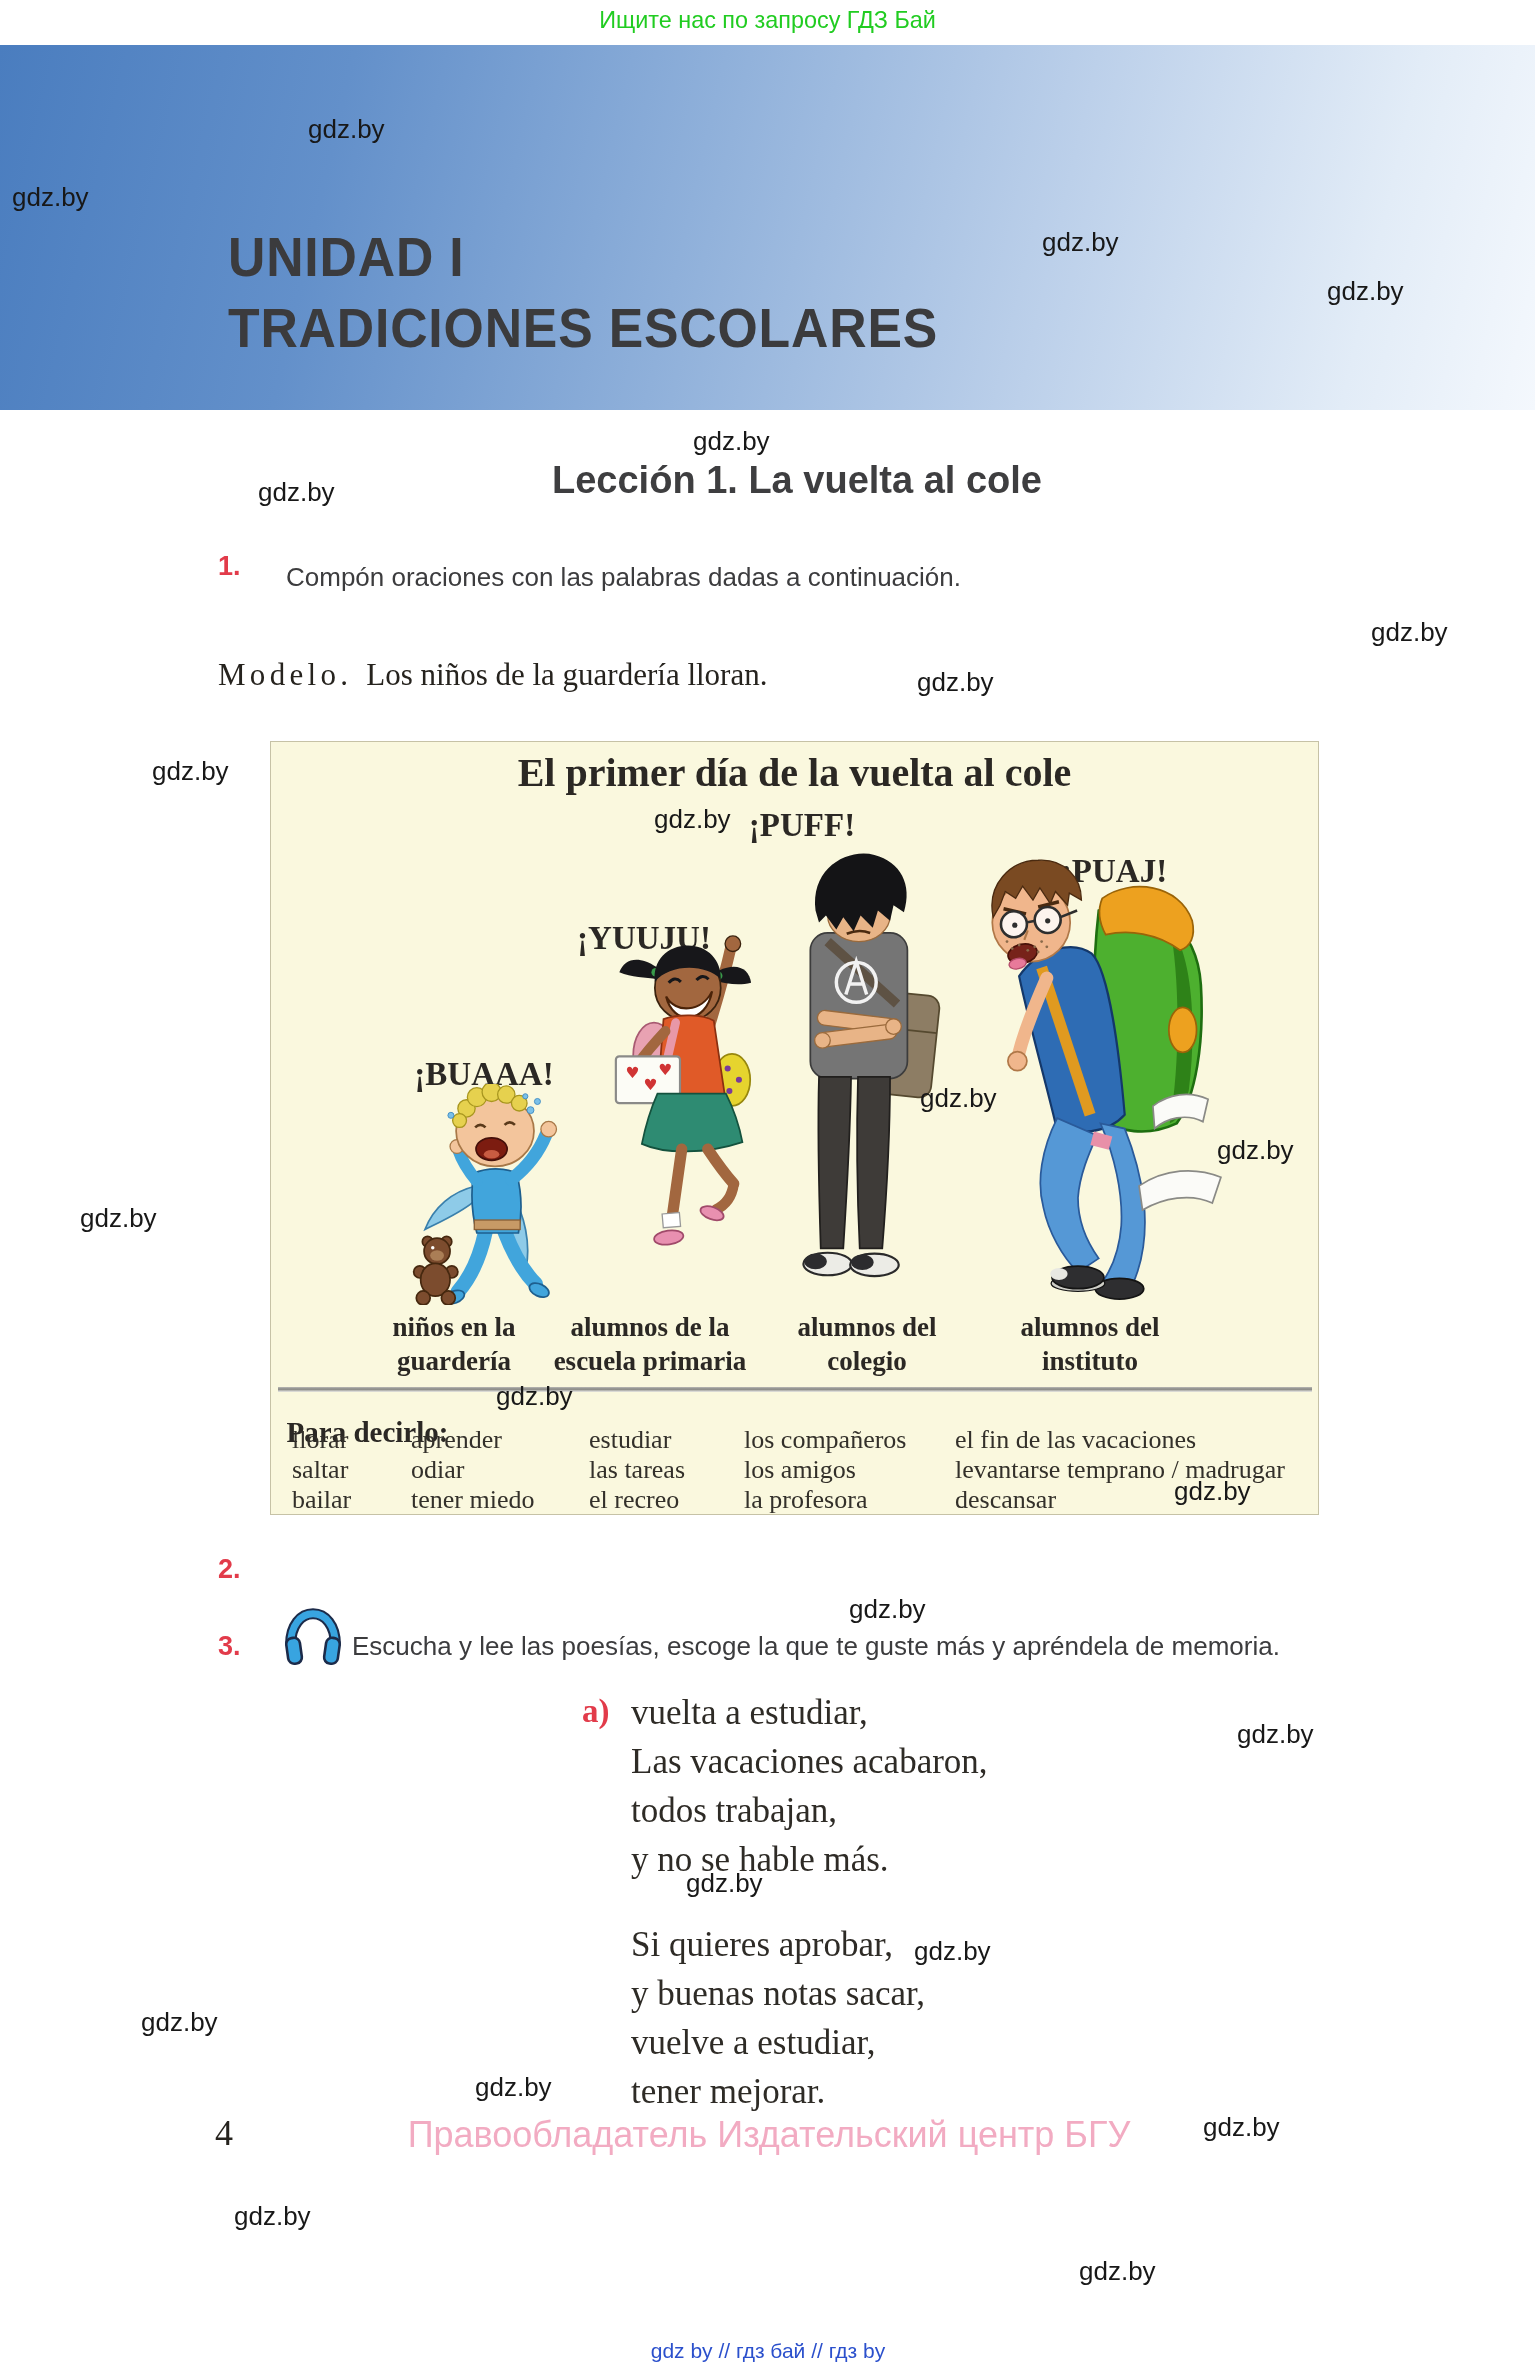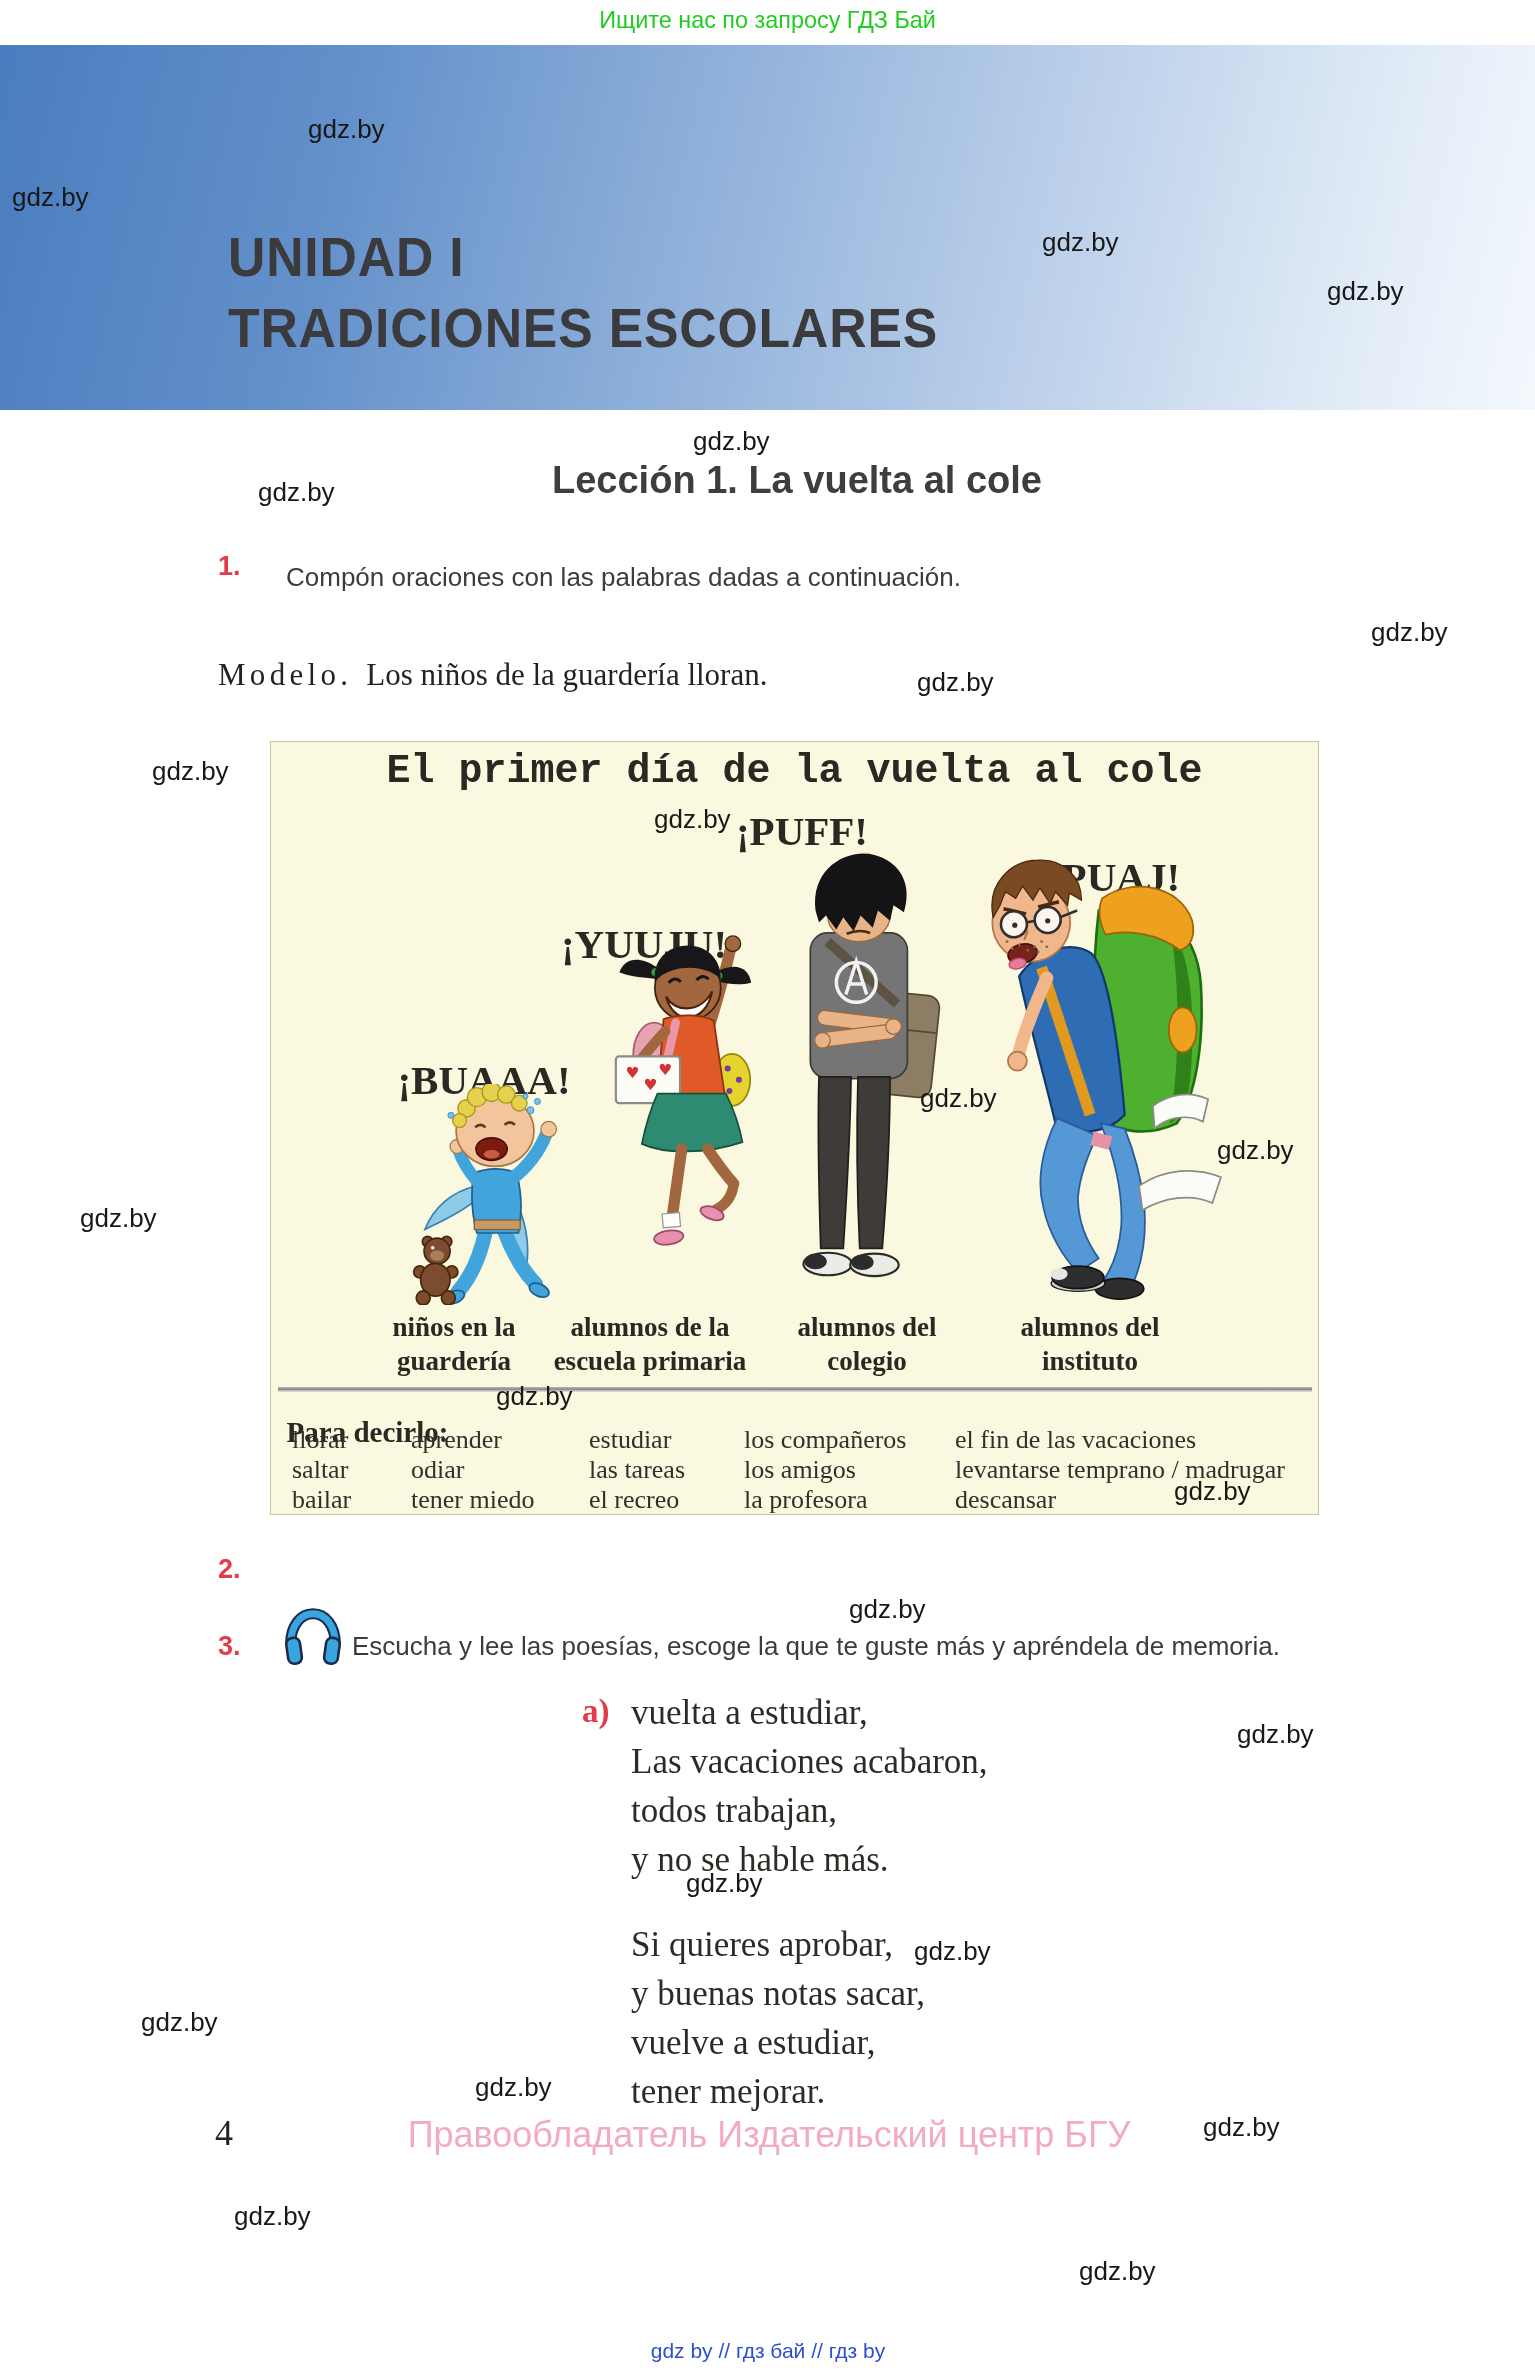--- a/index.html
+++ b/index.html
@@ -24,24 +24,24 @@
   .ex-text { position:absolute; font-size:26px; color:#3c3c3e; }
   .ex1-text { line-height:53px; width:1109px; }
 
   .modelo { position:absolute; left:218px; top:657px; font-family:"Liberation Serif", serif;
             font-size:31px; color:#26231e; white-space:nowrap; }
   .modelo-label { letter-spacing:4.3px; margin-right:14px; }
 
   .illu-box { position:absolute; left:270px; top:741px; width:1049px; height:774px;
               background:#faf8de; border:1.7px solid #c6c2a6; box-sizing:border-box; }
   .illu-title { position:absolute; left:50%; transform:translateX(-50%); top:7px;
-                font-family:Liberation Mono, monospace; font-weight:bold; font-size:40px;
+                font-family:Liberation Serif, serif; font-weight:bold; font-size:40px;
                 color:#2b2824; white-space:nowrap; }
   .excl { position:absolute; transform:translateX(-50%); font-family:"Liberation Serif", serif;
-          font-weight:bold; font-size:41px; color:#2b2824; white-space:nowrap; }
+          font-weight:bold; font-size:33px; color:#2b2824; white-space:nowrap; }
   .figure { position:absolute; }
   .cap { position:absolute; transform:translateX(-50%); text-align:center;
          font-family:"Liberation Serif", serif; font-weight:bold; font-size:27px;
          line-height:34px; color:#2b2824; white-space:nowrap; }
   .sep { position:absolute; left:7px; top:645px; width:1034px; height:5.2px;
          background:linear-gradient(to bottom,#b9b9b5,#868682 45%,#c9c9c5 80%,#e9e9e3); }
   .para-label { position:absolute; left:15.6px; top:674px; font-family:"Liberation Serif", serif;
                 font-weight:bold; font-size:29px; color:#2b2824; }
   .vocab-col { position:absolute; top:683px; font-family:"Liberation Serif", serif;
                font-size:26px; line-height:30px; color:#33302a; white-space:nowrap; }

